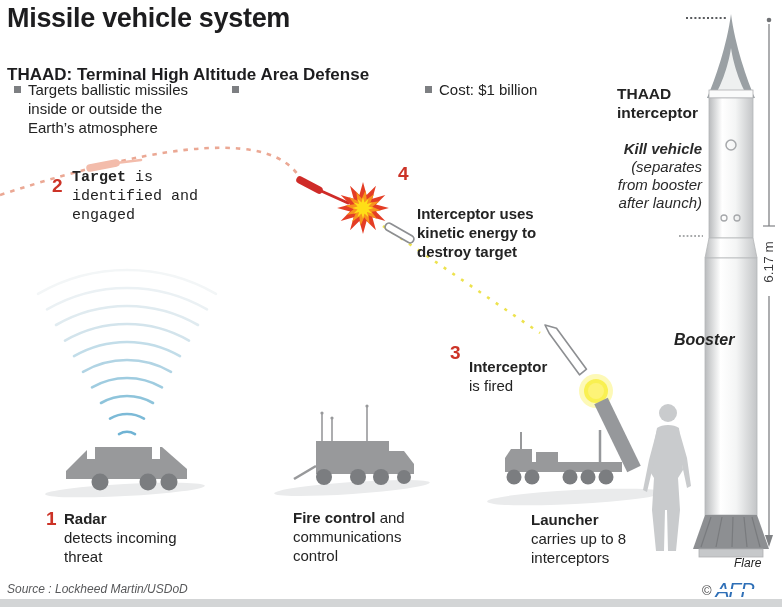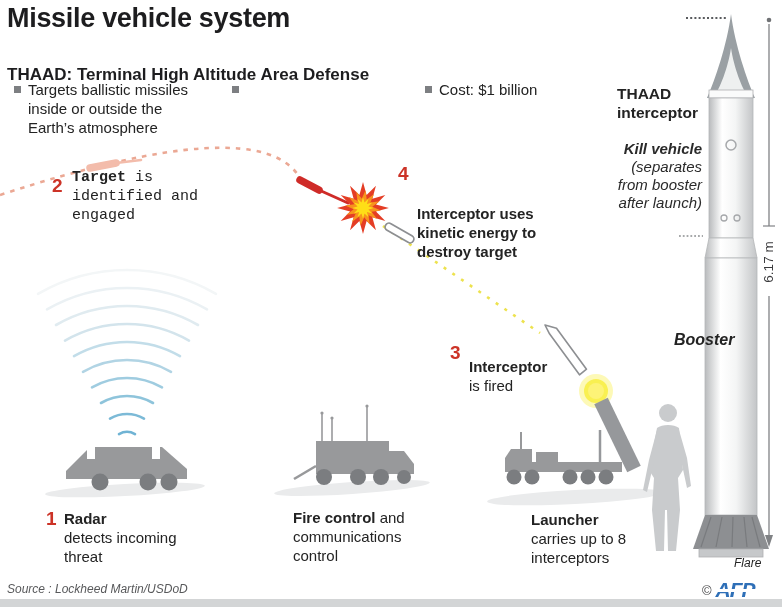--- a/index.html
+++ b/index.html
@@ -15,21 +15,21 @@
   .b{font-weight:700;}
   .blk{display:block;}
   .bullet-sq{width:7px;height:7px;background:#7d7f82;}
   .stepnum{font-size:19px;font-weight:700;color:#cc3327;line-height:19px;}
   .ital{font-style:italic;margin-left:22px;}
   .kv{font-size:15px;line-height:18px;font-style:italic;text-align:right;color:#2a2a2a;}
   .kv .b{font-weight:700;}
   .rot{transform:rotate(-90deg);transform-origin:center;text-align:center;font-size:13.5px;color:#3a3a3c;}
   .src{font-size:12px;font-style:italic;color:#58595b;}
   .credit{font-size:13px;color:#454547;display:flex;align-items:center;gap:4px;}
-  .afp{position:relative;font-size:21px;font-weight:700;font-style:italic;color:#2e6fb7;letter-spacing:-1px;line-height:20px;}
+  .afp{position:relative;font-size:21px;font-weight:400;font-style:italic;color:#2e6fb7;letter-spacing:-1px;line-height:20px;}
   .afp::after{content:"";position:absolute;left:-1px;right:-1px;top:9px;height:2.5px;background:#fff;}
   .bottom-bar{left:0;right:0;bottom:0;height:8px;background:#d3d5d6;}
 </style>
 </head>
 <body>
 
 <div class="stage">
 
   <svg width="782" height="607" viewBox="0 0 782 607">
     <defs>

